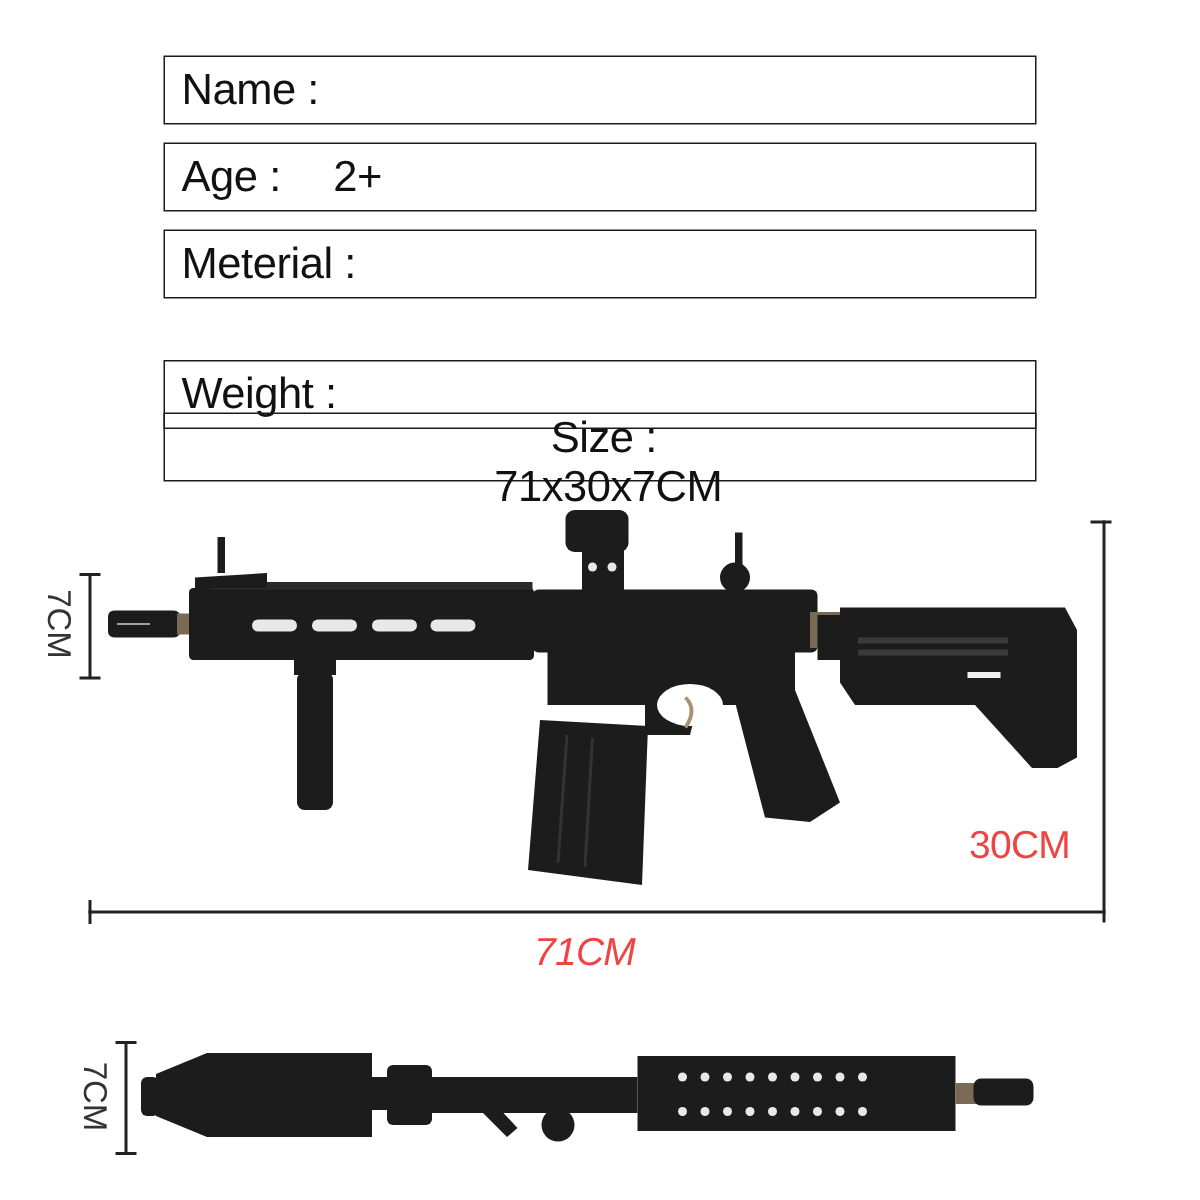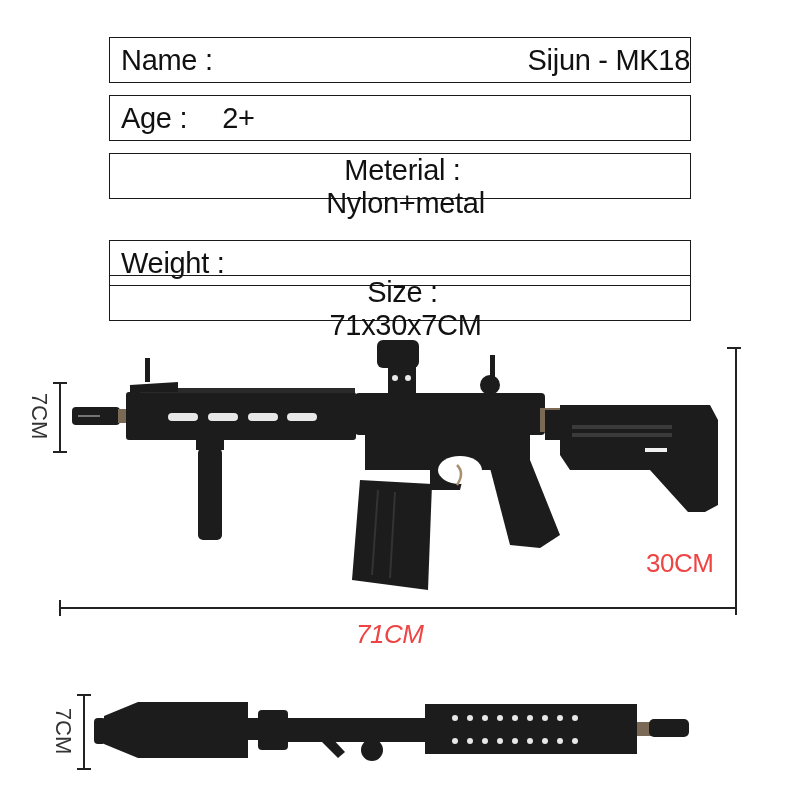--- a/index.html
+++ b/index.html
@@ -21,31 +21,29 @@
     .dim-vert {
       position: absolute; font-size: 22px; color: #333;
       transform: rotate(90deg); transform-origin: center center; white-space: nowrap;
     }
     .line { position: absolute; background: #222; }
     svg { position: absolute; overflow: visible; }
   </style>
 </head>
 <body>
 
-<div class="spec-box" style="top:37px;justify-content:space-between;">
+<div class="spec-box" style="top:37px;">
   <span class="lbl">Name :</span>
-  <span>Sijun - MK18</span>
 </div>
 <div class="spec-box" style="top:95px;gap:29px;">
   <span class="lbl">Age :</span>
   <span>2+</span>
 </div>
-<div class="spec-box" style="top:153px;flex-direction:column;">
+<div class="spec-box" style="top:153px;">
   <span class="lbl">Meterial :</span>
-  <span>Nylon+metal</span>
 </div>
 <div class="spec-box" style="top:224px;margin-top:16px;">
   <span class="lbl">Weight :</span>
 </div>
 <div class="spec-box" style="top:275px;flex-direction:column;">
   <span class="lbl">Size :</span>
   <span>71x30x7CM</span>
 </div>
 
 <div class="line" style="left:59px; top:383px; width:2px; height:69px;"></div>

